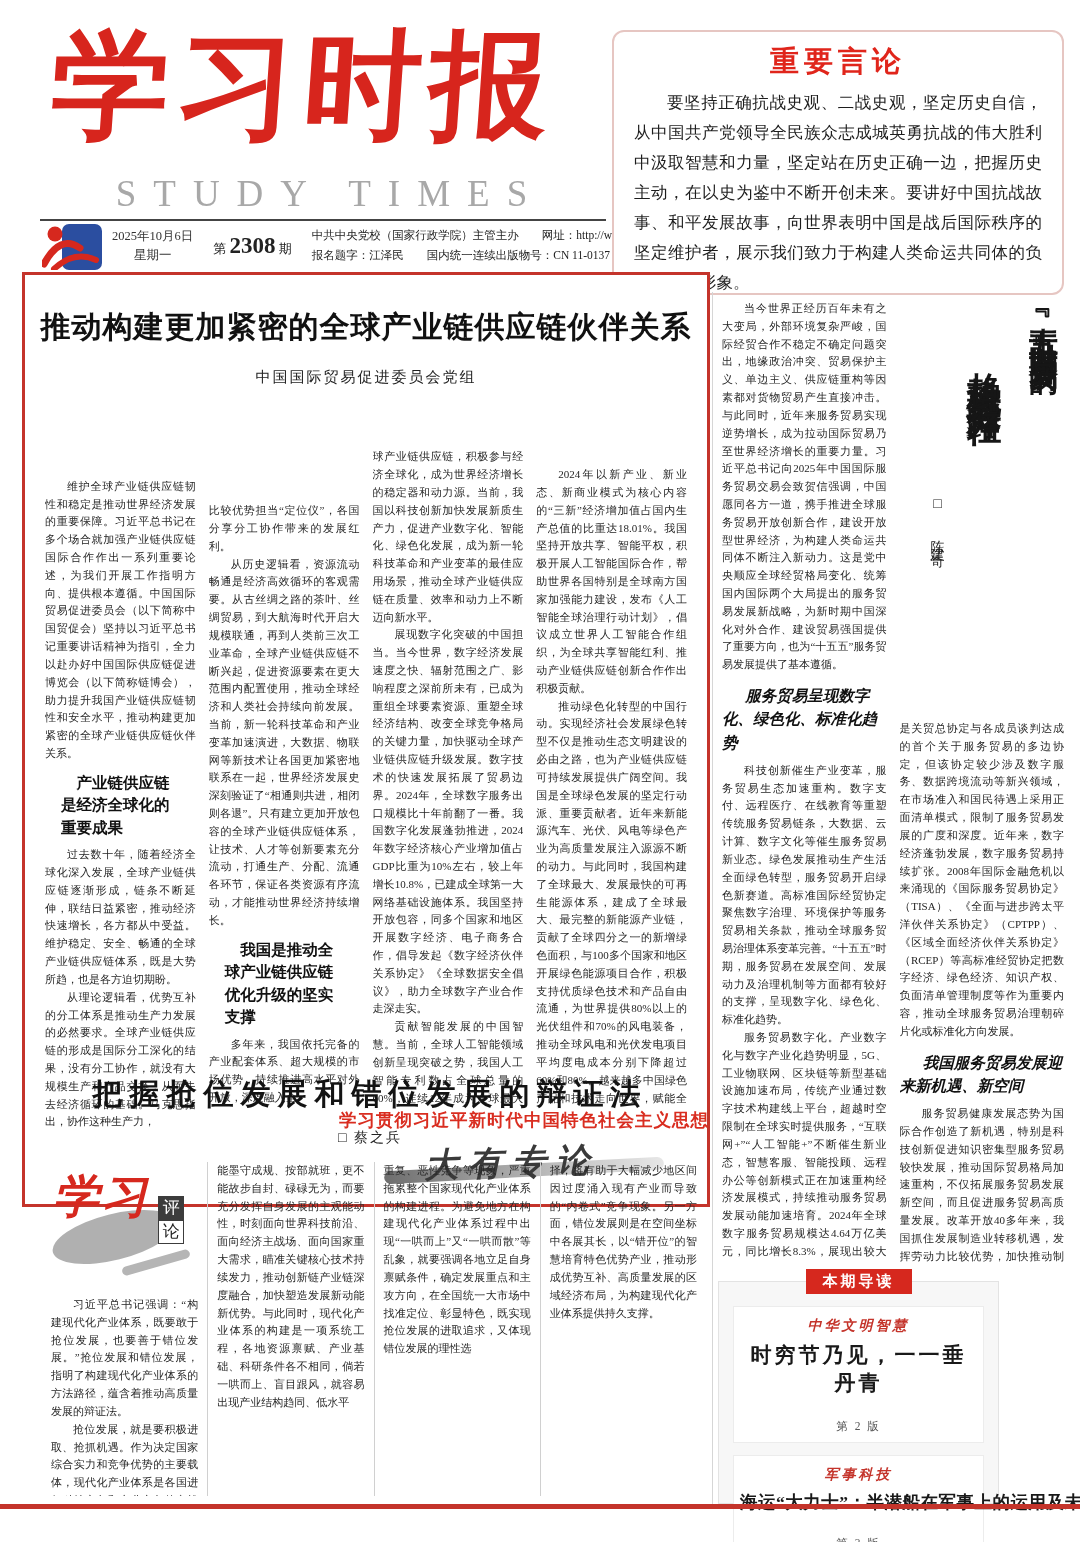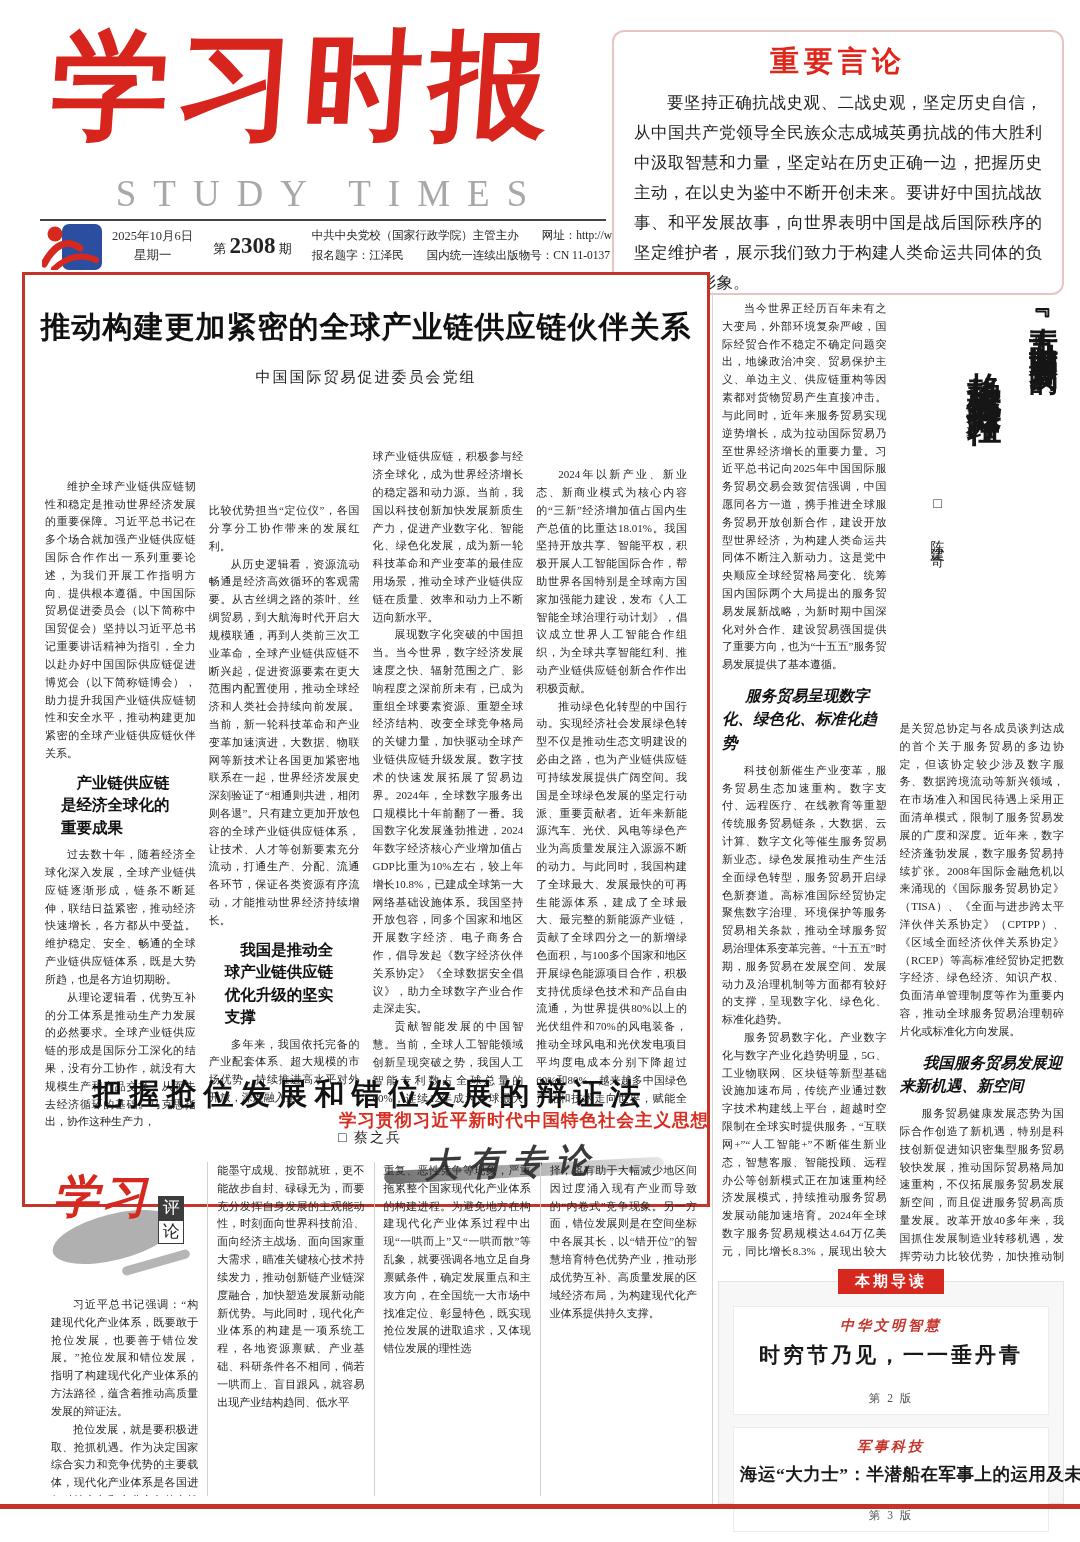--- a/index.html
+++ b/index.html
@@ -57,21 +57,21 @@
   .svc-headblock { position:relative; height:420px; }
   .vline1 { position:absolute; right:0; top:0; writing-mode:vertical-rl; font-size:29px; font-weight:900;
             color:#161616; letter-spacing:4px; font-family:"Liberation Serif",serif; }
   .vline2 { position:absolute; right:58px; top:44px; writing-mode:vertical-rl; font-size:35px; font-weight:900;
             color:#161616; letter-spacing:5px; font-family:"Liberation Serif",serif; }
   .vauthor { position:absolute; right:118px; top:196px; writing-mode:vertical-rl; font-size:14px; color:#222; letter-spacing:7px; }
   .svc-subhead { font-size:15.5px; line-height:1.5; font-weight:900; font-style:italic; color:#111;
                  margin:10px 0 8px; text-indent:1.5em; }
 
   
-  .guide { position:absolute; left:718px; top:1281px; width:346px; height:223px; background:#f7f7f7;
+  .guide { position:absolute; left:718px; top:1281px; width:281px; height:223px; background:#f7f7f7;
            border:1px solid #e3e3e3; }
   .guide-tab { position:absolute; top:-13px; left:50%; transform:translateX(-50%); background:#d6281e; color:#fff;
                font-size:15px; font-weight:700; letter-spacing:3px; padding:3px 17px; white-space:nowrap;
                font-family:"Liberation Sans","DejaVu Sans",sans-serif; }
   .gcard { margin:24px 14px 0; background:#fff; border:1px solid #ececec; text-align:center; padding:10px 6px 8px; }
   .gcard + .gcard { margin-top:12px; }
   .gcat { font-size:14px; font-weight:700; color:#c4342b; letter-spacing:3px; font-style:italic; }
   .gtitle1 { margin-top:6px; font-size:21px; font-weight:900; color:#191919; letter-spacing:3px; }
   .gtitle2 { margin-top:6px; font-size:17.5px; font-weight:900; color:#191919; letter-spacing:0.5px; white-space:nowrap; }
   .gpage { margin-top:22px; font-size:11.5px; color:#555; letter-spacing:2px; }

